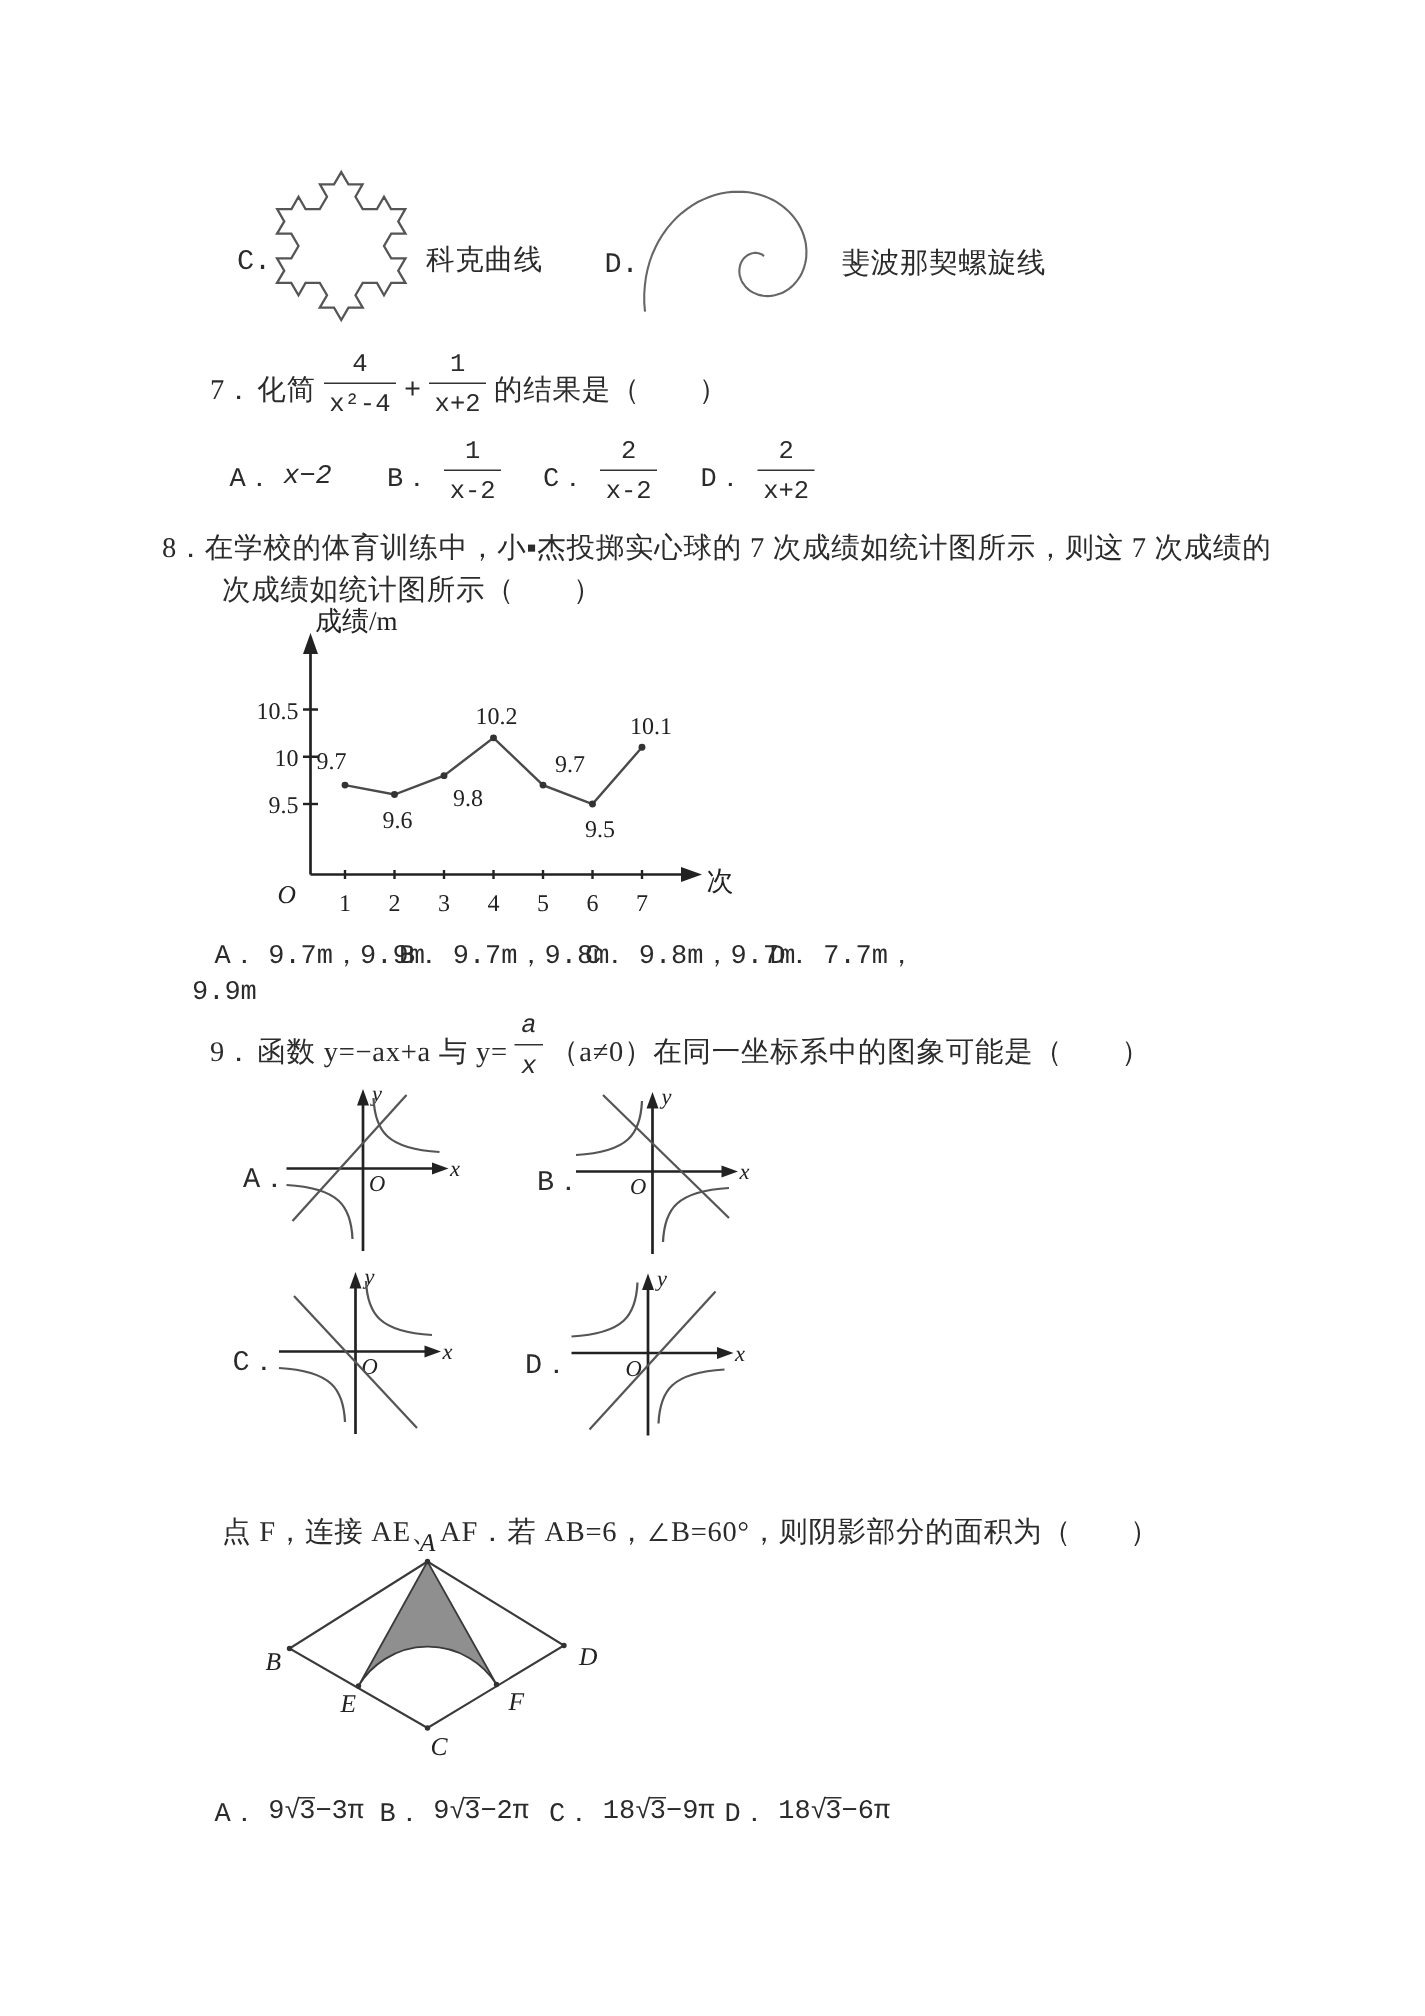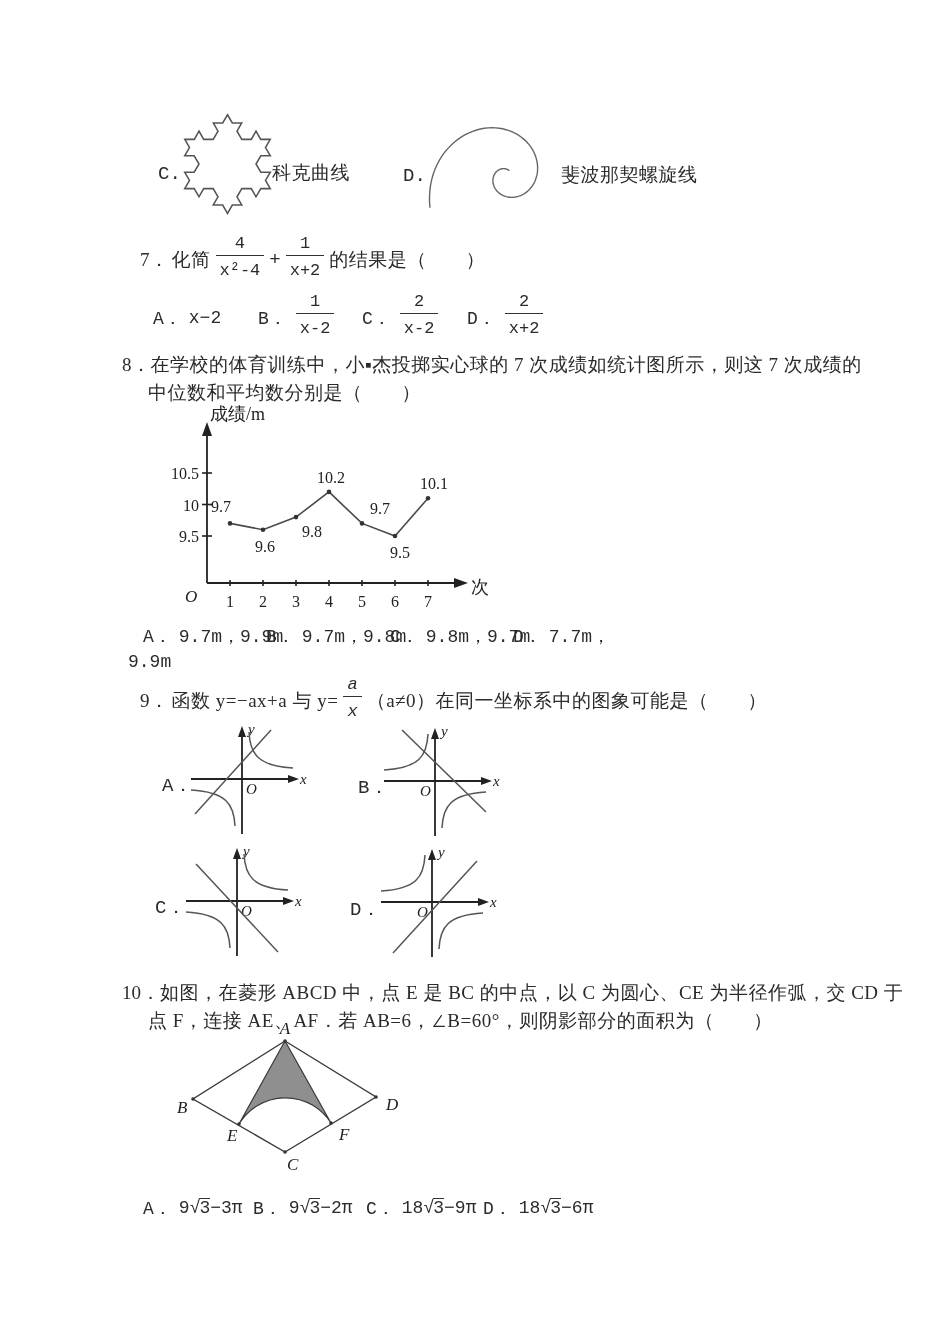--- a/index.html
+++ b/index.html
@@ -29,21 +29,21 @@
 </style>
 </head>
 <body>
 
 <div class="page">
 
   <span class="abs optlabel" style="left:158px;top:163px">C.</span>
   <svg id="koch" class="abs" style="left:180px;top:110px" width="95" height="108" viewBox="7 9 81 92">
       <polygon points="47.5,13.0 51.6,20.0 59.6,20.0 55.6,27.0 59.7,34.0 67.8,34.0 71.8,27.0 75.8,34.0 83.9,34.0 79.9,41.0 84.0,48.0 75.9,48.0 71.8,55.0 75.9,62.0 84.0,62.0 79.9,69.0 84.0,76.0 75.9,76.0 71.8,83.0 67.8,76.0 59.7,76.0 55.6,83.0 59.7,90.0 51.6,90.0 47.5,97.1 43.4,90.0 35.3,90.0 39.4,83.0 35.3,76.0 27.2,76.0 23.2,83.0 19.1,76.0 11.0,76.0 15.1,69.0 11.0,62.0 19.1,62.0 23.2,55.0 19.1,48.0 11.0,48.0 15.1,41.0 11.1,34.0 19.2,34.0 23.2,27.0 27.2,34.0 35.3,34.0 39.4,27.0 35.4,20.0 43.4,20.0" fill="none" stroke="#555" stroke-width="1.3"></polygon>
     </svg>
-  <span class="abs cn" style="left:272px;top:160px">科克曲线</span>
+  <span class="abs cn" style="left:284px;top:160px">科克曲线</span>
   <span class="abs optlabel" style="left:403px;top:165px">D.</span>
   <svg id="spiral" class="abs" style="left:426px;top:114px" width="120" height="104" viewBox="0 0 120 104">
       <polyline points="4.0,93.7 3.5,87.8 3.5,82.1 3.9,76.4 4.6,70.9 5.7,65.6 7.1,60.5 8.9,55.5 11.0,50.8 13.3,46.4 15.9,42.2 18.7,38.2 21.8,34.6 25.0,31.2 28.3,28.2 31.9,25.4 35.5,22.9 39.2,20.7 43.0,18.9 46.8,17.3 50.6,16.0 54.5,15.0 58.3,14.3 62.1,13.9 65.9,13.8 69.6,13.9 73.1,14.2 76.6,14.8 80.0,15.7 83.2,16.7 86.3,17.9 89.3,19.3 92.1,20.9 94.7,22.7 97.1,24.6 99.4,26.6 101.4,28.7 103.3,30.9 105.0,33.2 106.5,35.6 107.8,38.0 108.9,40.4 109.8,42.9 110.5,45.4 111.1,47.8 111.4,50.3 111.6,52.7 111.6,55.1 111.5,57.4 111.2,59.7 110.7,61.9 110.1,64.1 109.4,66.1 108.6,68.0 107.6,69.9 106.5,71.6 105.3,73.2 104.1,74.7 102.8,76.1 101.4,77.4 99.9,78.6 98.4,79.6 96.9,80.5 95.3,81.3 93.7,81.9 92.1,82.4 90.5,82.8 89.0,83.1 87.4,83.3 85.8,83.4 84.3,83.3 82.8,83.2 81.4,82.9 80.0,82.6 78.7,82.2 77.4,81.6 76.2,81.1 75.0,80.4 73.9,79.7 72.9,78.9 72.0,78.1 71.1,77.2 70.4,76.3 69.7,75.3 69.0,74.4 68.5,73.4 68.0,72.3 67.7,71.3 67.4,70.3 67.1,69.3 67.0,68.3 66.9,67.3 66.9,66.3 67.0,65.3 67.1,64.4 67.3,63.4 67.5,62.6 67.8,61.7 68.2,60.9 68.6,60.2 69.0,59.4 69.5,58.8 70.0,58.1 70.6,57.6 71.2,57.0 71.8,56.6 72.4,56.1 73.0,55.8 73.7,55.5 74.3,55.2 75.0,55.0 75.6,54.8 76.3,54.7 76.9,54.6 77.6,54.6 78.2,54.6 78.8,54.7 79.4,54.8 80.0,54.9 80.6,55.1 81.1,55.3 81.6,55.5 82.1,55.8 82.5,56.1 82.9,56.4 83.3,56.8" fill="none" stroke="#666" stroke-width="1.4"></polyline>
     </svg>
   <span class="abs cn" style="left:561px;top:162px">斐波那契螺旋线</span>
 
   <div class="abs stem" style="left:140px;top:230px;height:60px">
     <span>7．</span>
     <span class="cn">化简</span>
     <span class="frac">
@@ -53,21 +53,21 @@
     <span class="mono">+</span>
     <span class="frac">
       <span class="num">1</span>
       <span class="den">x+2</span>
     </span>
     <span class="cn">的结果是（　　）</span>
   </div>
 
   <div class="abs opt" style="left:153px;top:296px;height:44px">
     <span>A．</span>
-    <span style="">x−2</span>
+    <span style="font-style:italic">x−2</span>
   </div>
   <div class="abs opt" style="left:258px;top:296px;height:44px">
     <span>B．</span>
     <span class="frac">
         <span class="num">1</span>
         <span class="den">x-2</span>
       </span>
   </div>
   <div class="abs opt" style="left:362px;top:296px;height:44px">
     <span>C．</span>
@@ -77,24 +77,24 @@
       </span>
   </div>
   <div class="abs opt" style="left:467px;top:296px;height:44px">
     <span>D．</span>
     <span class="frac">
         <span class="num">2</span>
         <span class="den">x+2</span>
       </span>
   </div>
 
-  <div class="abs" style="left:122px;top:352px">
+  <div class="abs" style="left:108px;top:352px">
     <span>8．</span><span class="cn">在学校的体育训练中，小▪杰投掷实心球的 7 次成绩如统计图所示，则这 7 次成绩的</span>
   </div>
-  <div class="abs cn" style="left:148px;top:380px">中位数和平均数分别是（　　）</div>
+  <div class="abs cn" style="left:148px;top:380px">次成绩如统计图所示（　　）</div>
 
   <svg id="score-chart" class="abs" style="left:155px;top:396px" width="350" height="228" viewBox="0 0 350 228">
     <text x="55" y="24" class="ctitle">成绩/m</text>
     <line x1="52" y1="187" x2="52" y2="36" class="ax"></line>
     <polygon points="52,26 47,40 57,40" class="ah"></polygon>
     <line x1="52" y1="187" x2="302" y2="187" class="ax"></line>
     <polygon points="313,187 299,182 299,192" class="ah"></polygon>
     <text x="316" y="197" class="ctitle">次</text>
     <text x="30" y="206" class="axl" style="font-size:17px">O</text>
   <line x1="47" y1="140" x2="57" y2="140" stroke="#222" stroke-width="1.6"></line>
@@ -211,23 +211,20 @@
     <line x1="55" y1="112" x2="55" y2="12" class="ax"></line>
       <polygon points="55,4 51,15 59,15" class="ah"></polygon>
     <text x="113" y="62" class="axl">x</text>
     <text x="61" y="12" class="axl">y</text>
     <text x="40" y="72" class="axl">O</text>
     <path d="M 16 108 L 100 16" class="cv"></path>
     <path d="M 48 10 C 47 32 39 44 4 46" class="cv"></path>
     <path d="M 62 104 C 63 82 71 70 106 68" class="cv"></path>
   </svg>
 
-  <div class="abs" style="left:122px;top:980px">
-    <span>10．</span><span class="cn">如图，在菱形 ABCD 中，点 E 是 BC 的中点，以 C 为圆心、CE 为半径作弧，交 CD 于</span>
-  </div>
   <div class="abs cn" style="left:148px;top:1008px">点 F，连接 AE、AF．若 AB=6，∠B=60°，则阴影部分的面积为（　　）</div>
 
   <svg class="abs" style="left:155px;top:1022px" width="300" height="175" viewBox="0 0 300 175">
     <path d="M 130 19 L 84 102 A 54 54 0 0 1 176 101 Z" fill="#8f8f8f" stroke="#3a3a3a" stroke-width="1.2"></path>
     <path d="M 130 19 L 38 77 L 130 130 L 221 75 Z" fill="none" stroke="#3a3a3a" stroke-width="1.4"></path>
     <circle cx="130" cy="19" r="1.8" fill="#333"></circle>
       <circle cx="38" cy="77" r="1.8" fill="#333"></circle>
     <circle cx="130" cy="130" r="1.8" fill="#333"></circle>
       <circle cx="221" cy="75" r="1.8" fill="#333"></circle>
     <circle cx="84" cy="102" r="1.8" fill="#333"></circle>

